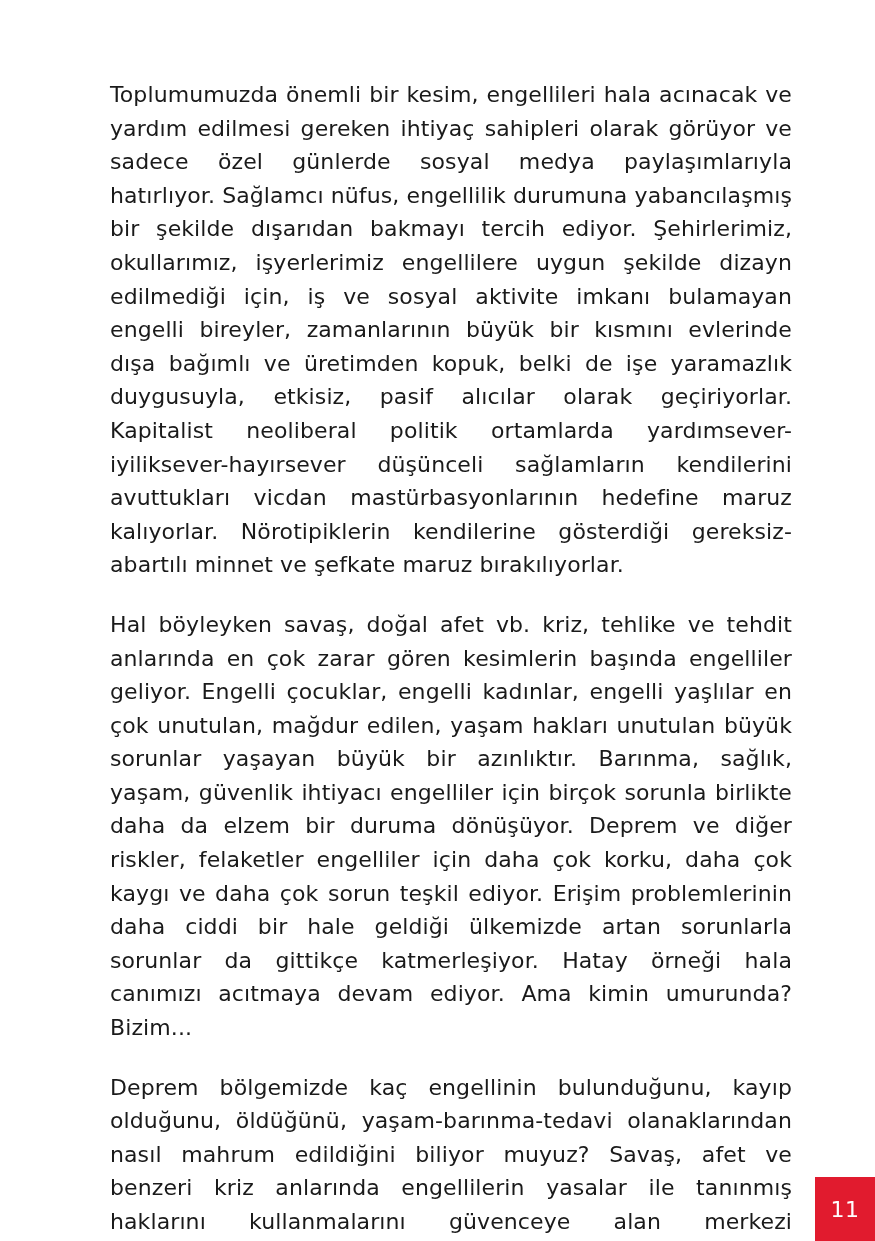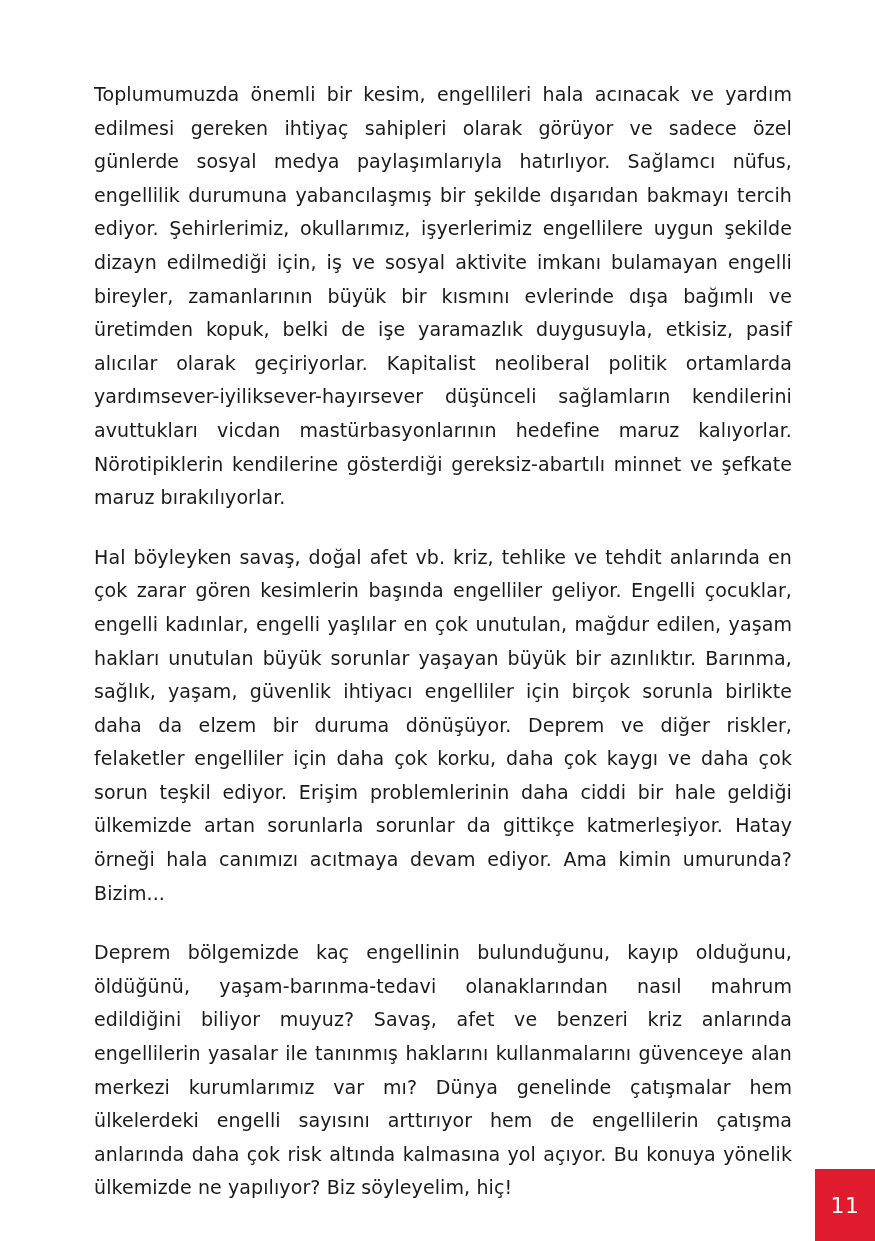--- a/index.html
+++ b/index.html
@@ -22,37 +22,37 @@
     height: 1241px;
     background: #ffffff;
   }
   .content {
     position: absolute;
     left: 94px;
     top: 78px;
     width: 698px;
   }
   .para {
-    margin: 0 0 26px 0;
-    font-size: 19px;
+    margin: 0 0 26px 16px;
+    font-size: 22px;
     line-height: 33.6px;
     color: #1a1a1a;
     text-align: justify;
     letter-spacing: 0.1px;
     font-weight: 400;
   }
   .para:last-child {
     margin-bottom: 0;
   }
   .page-number-badge {
     position: absolute;
     right: 0;
     bottom: 0;
     width: 60px;
-    height: 72px;
+    height: 64px;
     background: #e11b2e;
     display: flex;
     align-items: center;
     justify-content: center;
   }
   .page-number-badge span {
     color: #ffffff;
     font-size: 22px;
     font-family: "DejaVu Sans", sans-serif;
     font-weight: 400;

